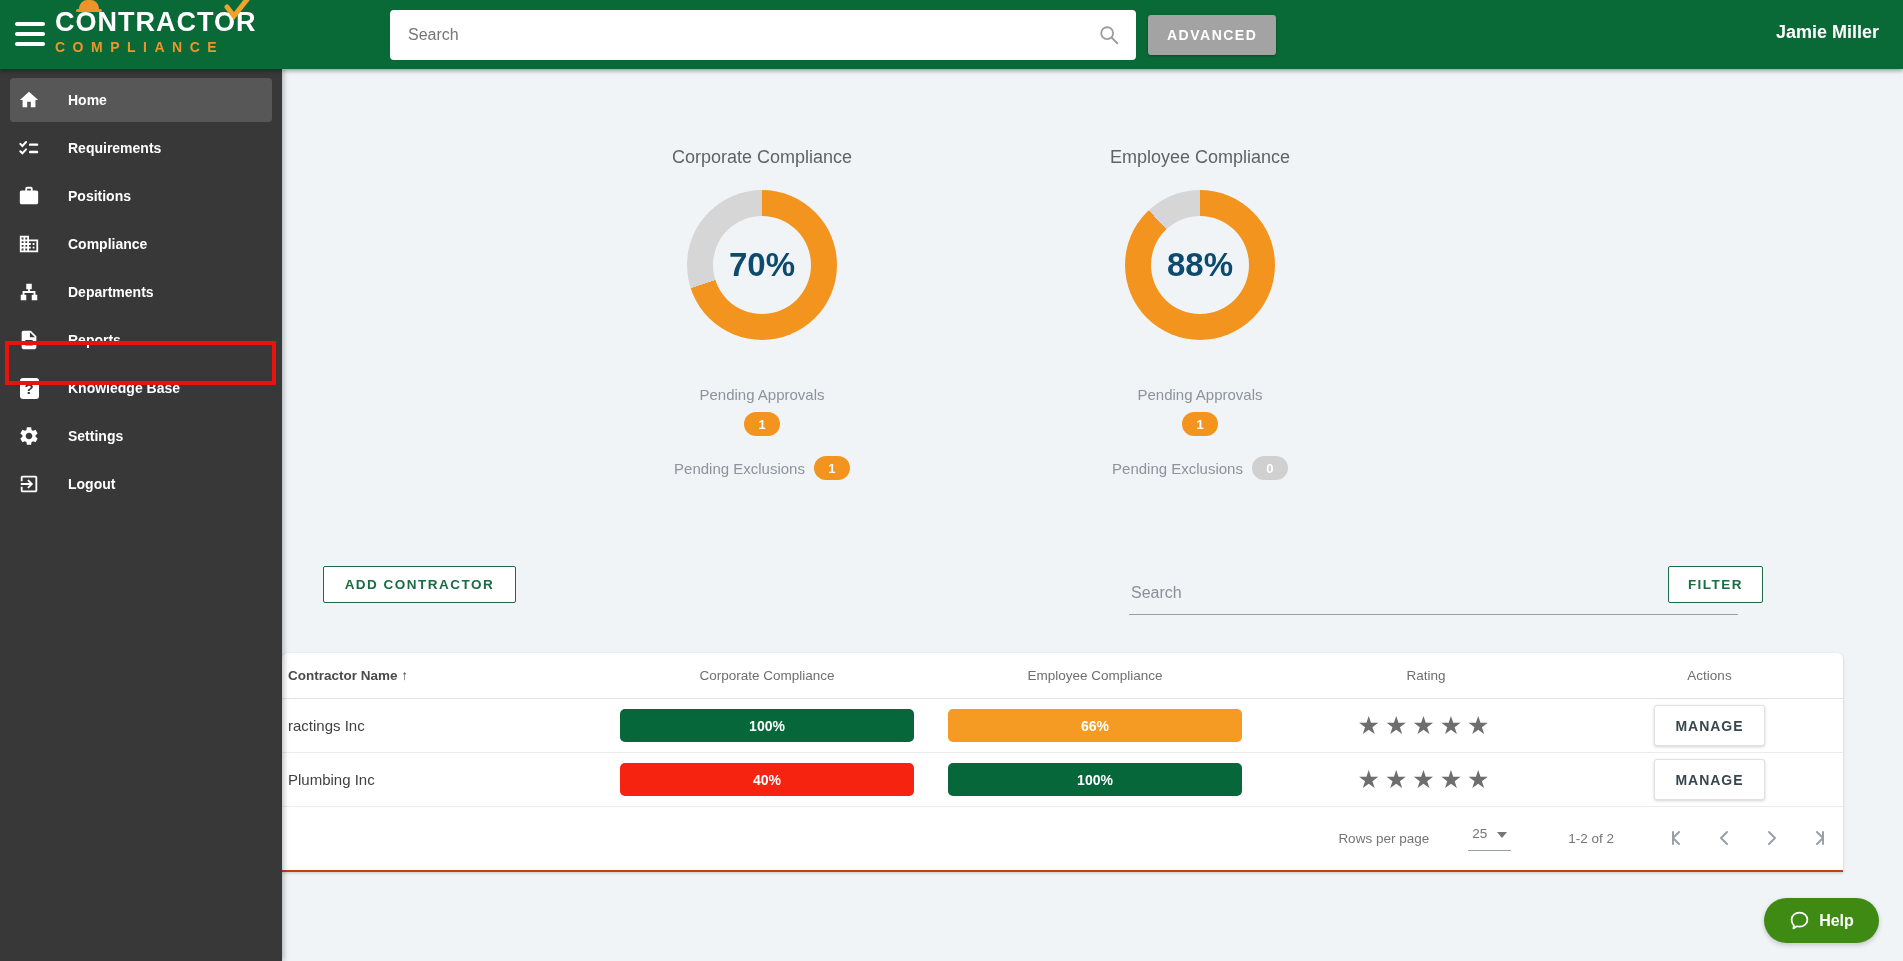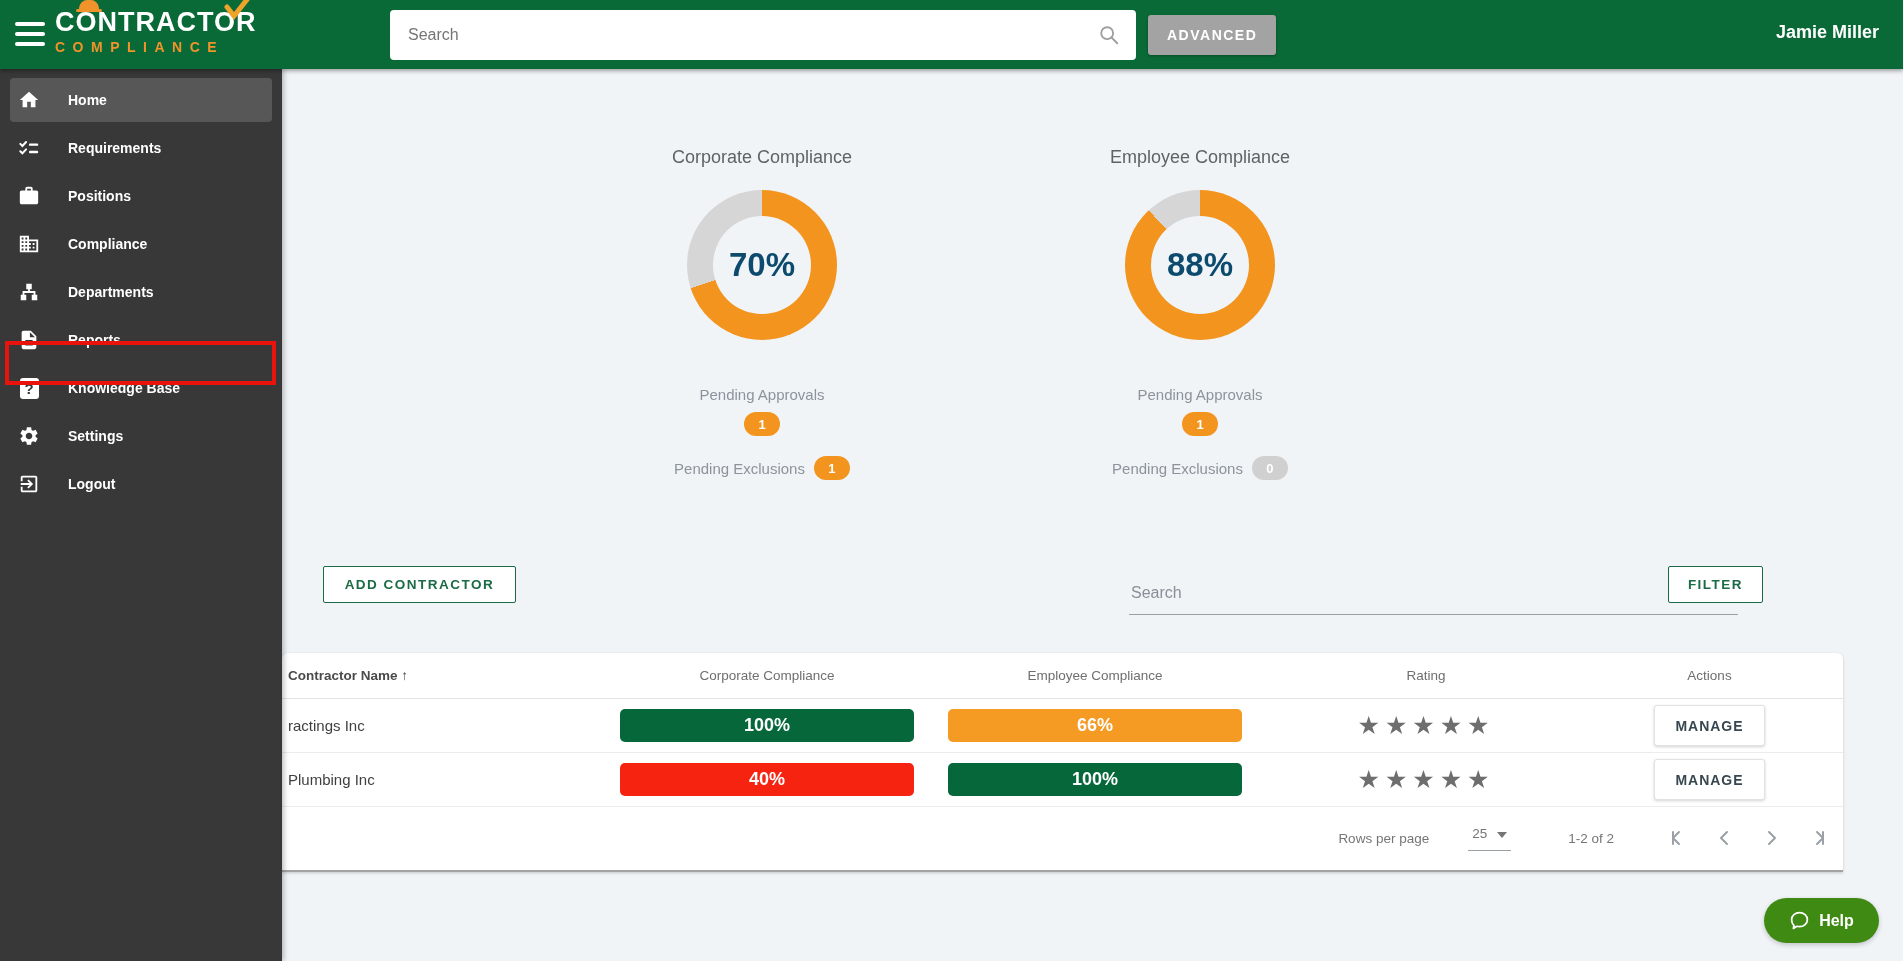--- a/index.html
+++ b/index.html
@@ -71,30 +71,30 @@
   .filter-btn { left:1668px; top:566px; width:95px; }
   .tsearch { position:absolute; left:1129px; top:578px; width:609px; }
   .tsearch input { width:100%; border:none; border-bottom:1px solid #9aa0a6; outline:none;
     background:transparent; font-size:16px; color:#444; padding:6px 2px 12px 2px;
     font-family:"Liberation Sans",sans-serif; }
   .tsearch input::placeholder { color:#8a8f98; }
 
   
   .card { position:absolute; left:282px; top:653px; width:1561px; height:219px; background:#fff;
     border-radius:6px 6px 0 0; box-shadow:0 1px 3px rgba(0,0,0,.18);
-    border-bottom:2px solid #a3a3a3; }
+    border-bottom:2px solid #c2410c; }
   .tgrid { display:grid; grid-template-columns:338px 328px 328px 300px 267px; align-items:center; }
   .thead { height:46px; border-bottom:1px solid #e3e3e3; }
   .th { font-size:13.5px; color:#6f6f6f; text-align:center; }
   .th.name { text-align:left; padding-left:6px; font-weight:700; color:#4a4a4a; }
   .th.padded { padding-right:34px; }
   .trow { height:54px; border-bottom:1px solid #ececec; }
   .td-name { font-size:15px; color:#3f3f3f; padding-left:6px; }
   .bar-wrap { padding-right:34px; display:flex; justify-content:center; }
-  .bar { width:294px; height:33px; border-radius:5px; color:#fff; font-size:18px; font-weight:700;
+  .bar { width:294px; height:33px; border-radius:5px; color:#fff; font-size:14px; font-weight:700;
     display:flex; align-items:center; justify-content:center; }
   .stars { text-align:center; font-size:25px; letter-spacing:5px; color:#6e6e6e;
     font-family:"DejaVu Sans", sans-serif; }
   .manage-wrap { display:flex; justify-content:center; }
   .manage-btn { width:111px; height:41px; background:#fff; border:1px solid #e2e2e2; border-radius:3px;
     box-shadow:0 1px 3px rgba(0,0,0,.18); color:#37474f; font-size:14px; font-weight:700;
     letter-spacing:1px; font-family:"Liberation Sans",sans-serif; cursor:pointer; }
   .tfoot { height:62px; display:flex; align-items:center; justify-content:flex-end;
     color:#757575; font-size:13.5px; padding-right:14px;gap:13px; }
   .rpp-label { margin-right:26px; }

